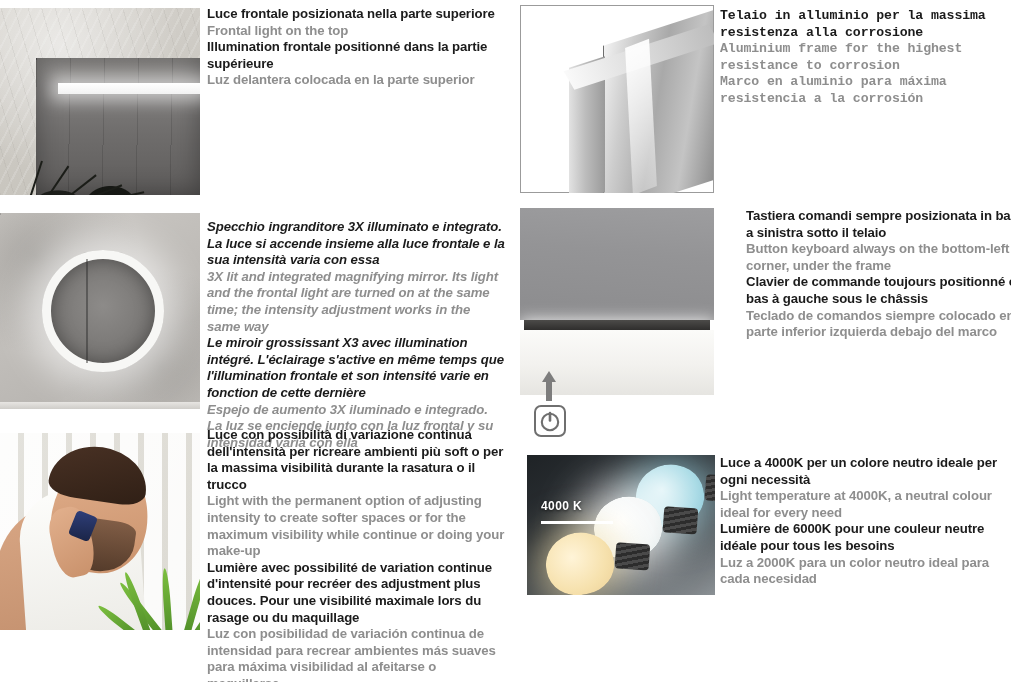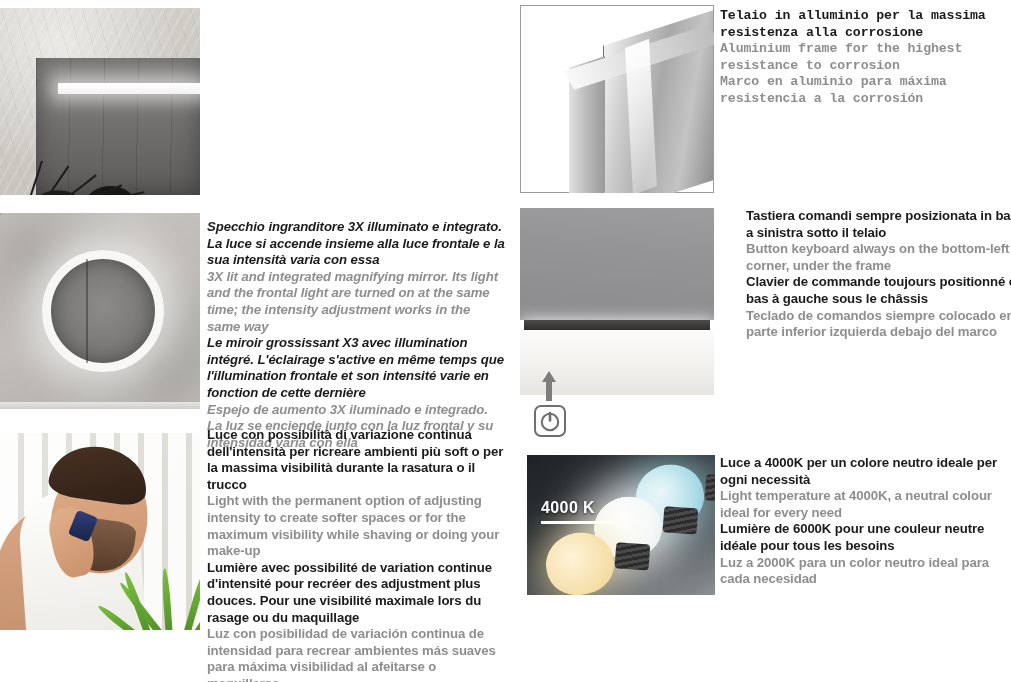--- a/index.html
+++ b/index.html
@@ -152,21 +152,21 @@
   .bulb-cool  { left:104px; top:16px; transform: rotate(-10deg); }
   .bulb-cool .glass  { background: radial-gradient(circle at 40% 38%, #dff3f7, #a9dbe6 60%, #85c4d4 100%);
       box-shadow: 0 0 34px 10px rgba(160,220,235,.55); }
   .bulb-neutral { left:62px; top:48px; transform: rotate(-10deg); }
   .bulb-neutral .glass { background: radial-gradient(circle at 40% 38%, #ffffff, #f5f8f8 60%, #e2eaea 100%);
       box-shadow: 0 0 42px 16px rgba(255,255,255,.75); }
   .bulb-warm { left:14px; top:84px; transform: rotate(-10deg); }
   .bulb-warm .glass { background: radial-gradient(circle at 40% 38%, #fff4d8, #f6e1ad 60%, #ecd096 100%);
       box-shadow: 0 0 34px 10px rgba(246,225,172,.55); }
   .kelvin { position:absolute; left:14px; top:44px; color:#ffffff;
-      font-size:16px; font-weight:bold; letter-spacing:.4px; text-shadow:0 1px 3px rgba(0,0,0,.7); }
+      font-size:12px; font-weight:bold; letter-spacing:.4px; text-shadow:0 1px 3px rgba(0,0,0,.7); }
   .kelvin-rule { position:absolute; left:14px; top:66px; width:72px; height:3px; background:#ffffff; }
 </style>
 </head>
 <body>
 
 <div class="sheet">
 
   <div class="panel" style="left:0;top:8px;width:505px;height:190px;">
     <div class="media" style="width:200px;height:187px;">
       <div class="mirror-scene">
@@ -176,20 +176,26 @@
           <div class="led-strip"></div>
         </div>
         <div class="plant-1">
           <i style="transform:rotate(18deg)"></i>
             <i style="left:16px;transform:rotate(34deg)"></i>
           <i style="left:34px;transform:rotate(52deg)"></i>
             <i style="left:54px;transform:rotate(68deg)"></i>
           <i style="left:74px;transform:rotate(78deg)"></i>
         </div>
       </div>
+    </div>
+    <div class="copy" style="left:207px;top:-2px;width:298px;">
+      <div class="txt pri">Luce frontale posizionata nella parte superiore</div>
+      <div class="txt sec">Frontal light on the top</div>
+      <div class="txt pri">Illumination frontale positionné dans la partie supérieure</div>
+      <div class="txt sec">Luz delantera colocada en la parte superior</div>
     </div>
   </div>
 
   <div class="panel" style="left:520px;top:5px;width:491px;height:195px;">
     <div class="media" style="width:194px;height:188px;">
       <div class="alu-box">
         <div class="alu-face"></div>
         <div class="alu-side"></div>
         <div class="alu-top"></div>
         <div class="alu-gloss"></div>
@@ -262,21 +268,21 @@
             <i style="left:24px;transform:rotate(-20deg)"></i>
           <i style="left:44px;transform:rotate(-4deg)"></i>
             <i style="left:60px;transform:rotate(16deg)"></i>
           <i style="left:14px;height:52px;transform:rotate(-52deg)"></i>
           <i style="left:68px;height:54px;transform:rotate(34deg)"></i>
         </div>
       </div>
     </div>
     <div class="copy" style="left:207px;top:-6px;width:298px;">
       <div class="txt pri">Luce con possibilità di variazione continua dell'intensità per ricreare ambienti più soft o per la massima visibilità durante la rasatura o il trucco</div>
-      <div class="txt sec">Light with the permanent option of adjusting intensity to create softer spaces or for the maximum visibility while shaving or doing your make-up</div>
+      <div class="txt sec">Light with the permanent option of adjusting intensity to create softer spaces or for the maximum visibility while continue or doing your make-up</div>
       <div class="txt pri">Lumière avec possibilité de variation continue d'intensité pour recréer des adjustment plus douces. Pour une visibilité maximale lors du rasage ou du maquillage</div>
       <div class="txt sec">Luz con posibilidad de variación continua de intensidad para recrear ambientes más suaves para máxima visibilidad al afeitarse o maquillarse</div>
     </div>
   </div>
 
   <div class="panel" style="left:520px;top:455px;width:491px;height:227px;">
     <div class="media" style="left:7px;width:188px;height:140px;">
       <div class="bulb-scene">
         <div class="bulb bulb-cool">
           <div class="glass"></div>

